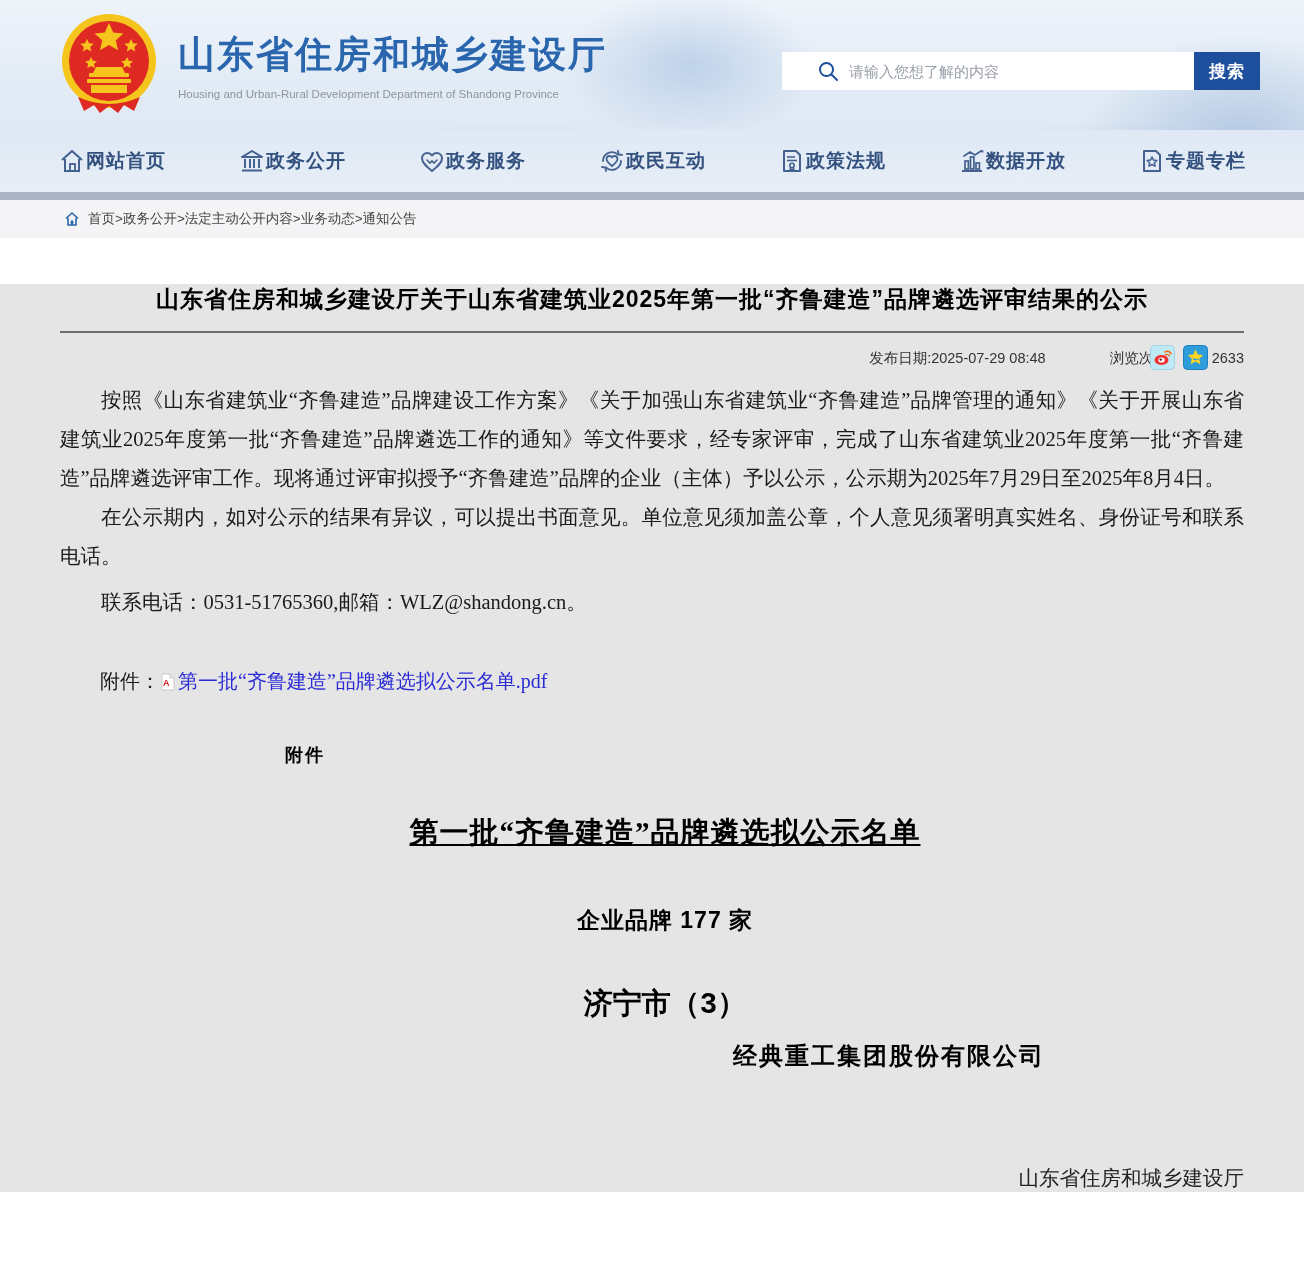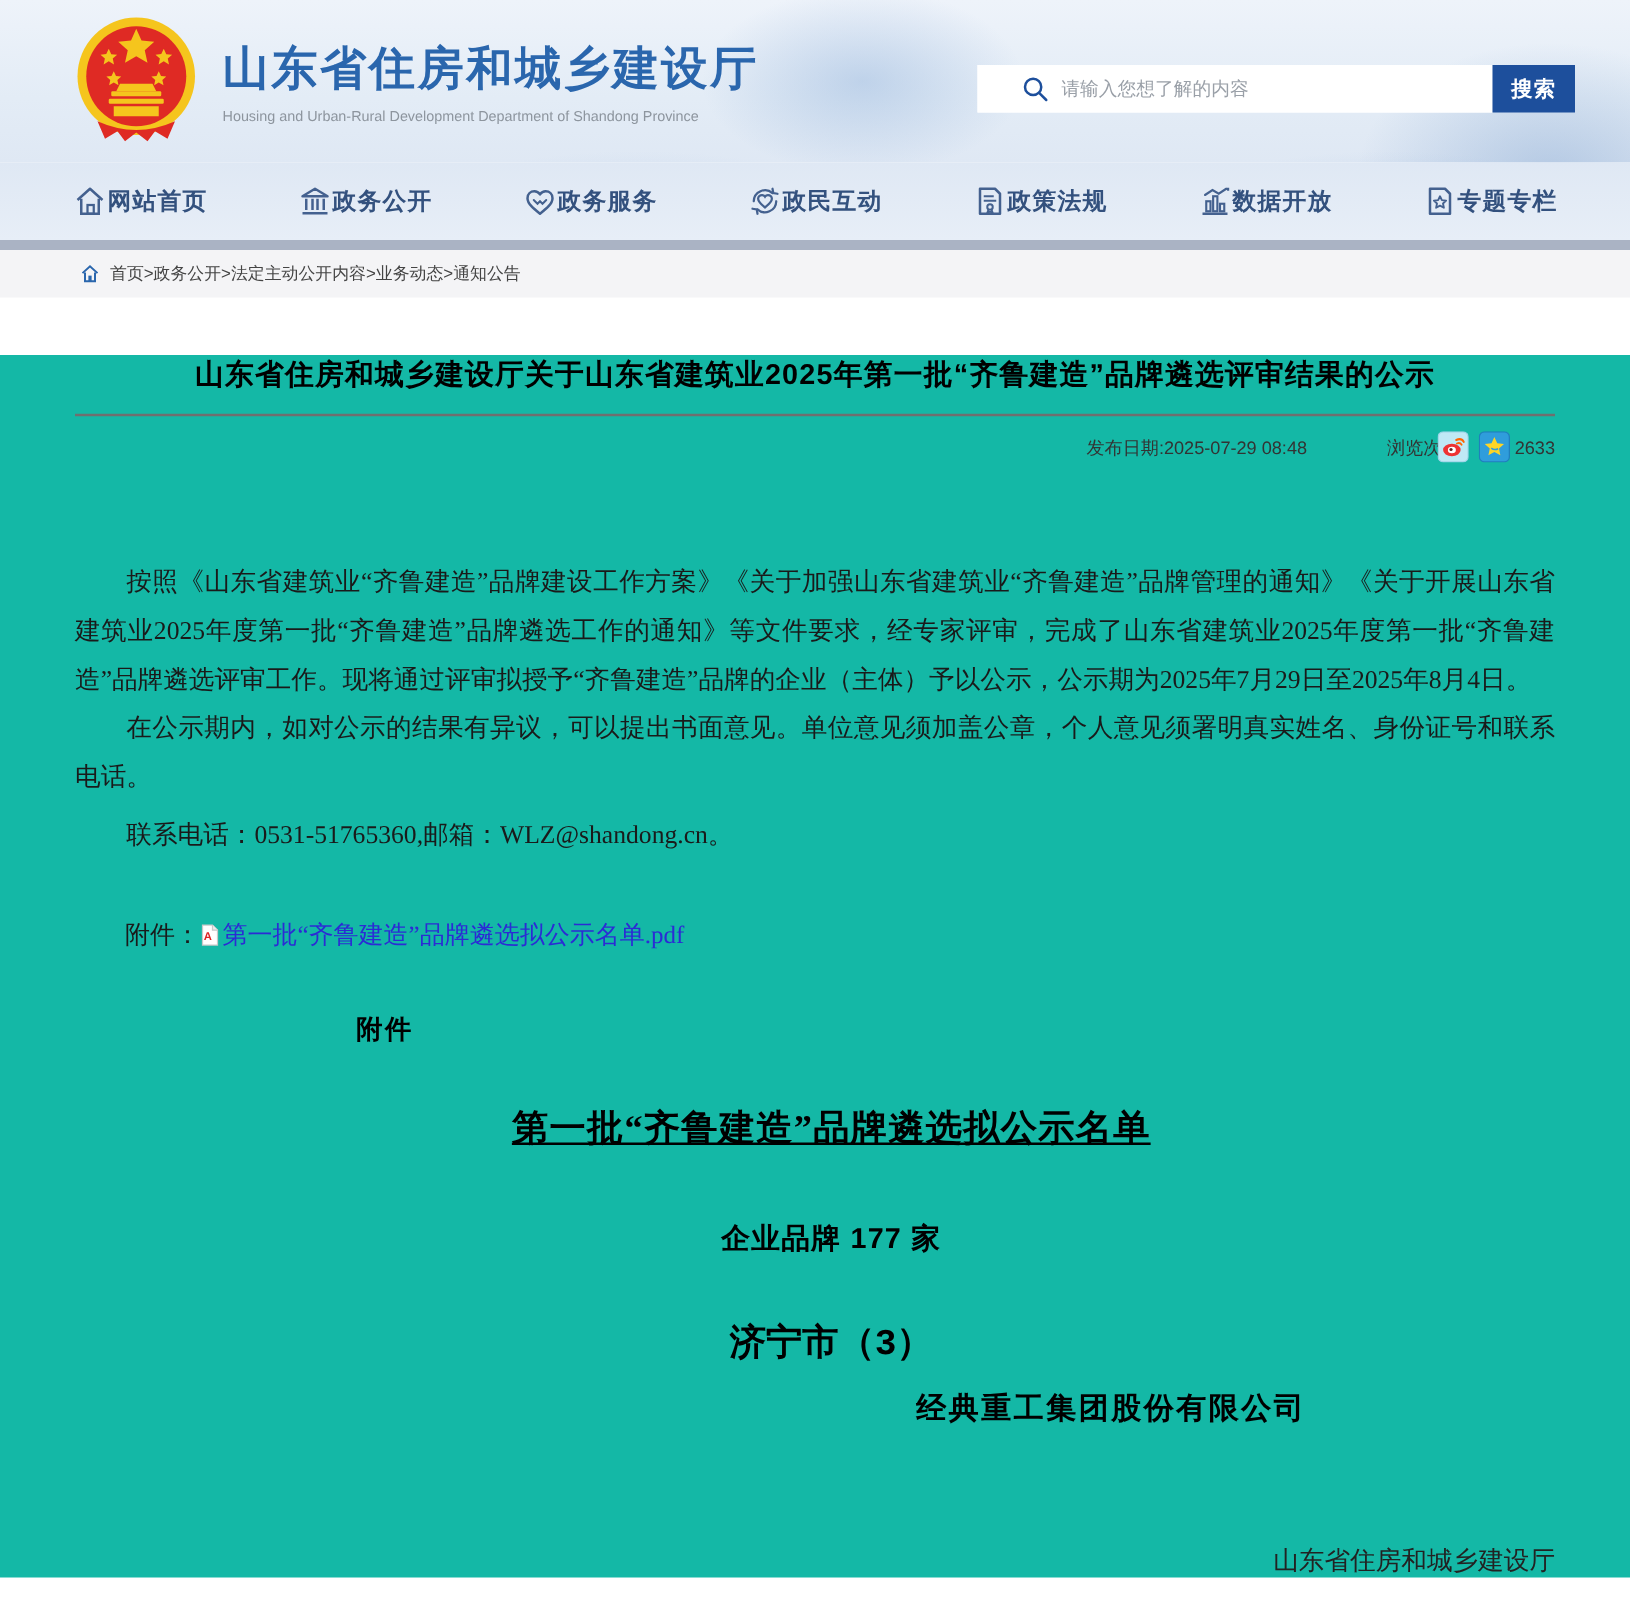--- a/index.html
+++ b/index.html
@@ -64,54 +64,53 @@
   .nav-item svg { display:block; }
   .nav-label { font-size:19px; font-weight:bold; color:#33517e; letter-spacing:1px; }
   .gray-band { height:8px; background:#aab3c4; }
   
   .breadcrumb-bar {
     height:38px; background:#f4f4f6; display:flex; align-items:center; padding-left:64px;
   }
   .breadcrumb-bar svg { margin-right:8px; }
   .breadcrumb-text { font-size:13.5px; color:#444; }
   
-  .content { background:#14b8a6; padding:0 60px; }
+  .content { background:#e5e5e5; padding:0 60px; }
   .article-title {
     margin-top:46px; text-align:center; font-size:23px; font-weight:bold; color:#000;
     letter-spacing:1px;
   }
   .title-rule { border:none; border-top:2.5px solid #6f6f6f; margin-top:16px; }
   .meta-row { position:relative; height:42px; margin-top:6px; }
   .meta-center {
     position:absolute; left:0; right:0; top:10px; text-align:right;
     font-size:14.5px; color:#333;
   }
   .meta-date { margin-right:60px; }
   .meta-views-label { margin-right:36px; }
   .share-icons { position:absolute; right:36px; top:6px; display:flex; gap:8px; }
   .share-icons svg { display:block; cursor:pointer; }
   
   .article-body {
-    margin-top:66px;
     font-family:"Liberation Serif","DejaVu Serif", serif;
     font-size:20.5px; color:#1a1a1a; line-height:39px; text-align:justify;
   }
   .article-body p { text-indent:2em; }
   .contact-line { margin-top:7px; }
   .attachment-line {
     margin-top:46px; text-indent:2em;
     font-family:"Liberation Serif","DejaVu Serif", serif;
     font-size:20px; color:#1a1a1a;
     display:block;
   }
   .attachment-line svg { vertical-align:-3px; margin-right:2px; }
   .attachment-link { color:#2b2bd5; text-decoration:none; cursor:pointer; }
   
   .doc-preview { width:760px; margin-left:225px; margin-top:48px; color:#000; }
-  .doc-heading { font-size:21px; font-weight:bold; letter-spacing:2px; }
+  .doc-heading { font-size:18px; font-weight:bold; letter-spacing:2px; }
   .doc-title {
     margin-top:46px; text-align:center; font-size:29px; font-weight:bold;
     font-family:"Liberation Serif","DejaVu Serif", serif; letter-spacing:1px;text-decoration:underline;
   }
   .doc-subtitle { margin-top:52px; text-align:center; font-size:23px; font-weight:bold; letter-spacing:1px; }
   .doc-city {
     margin-top:48px; text-align:center; font-size:29px; font-weight:bold;
     font-family:Liberation Mono, monospace;
   }
   .doc-company {

